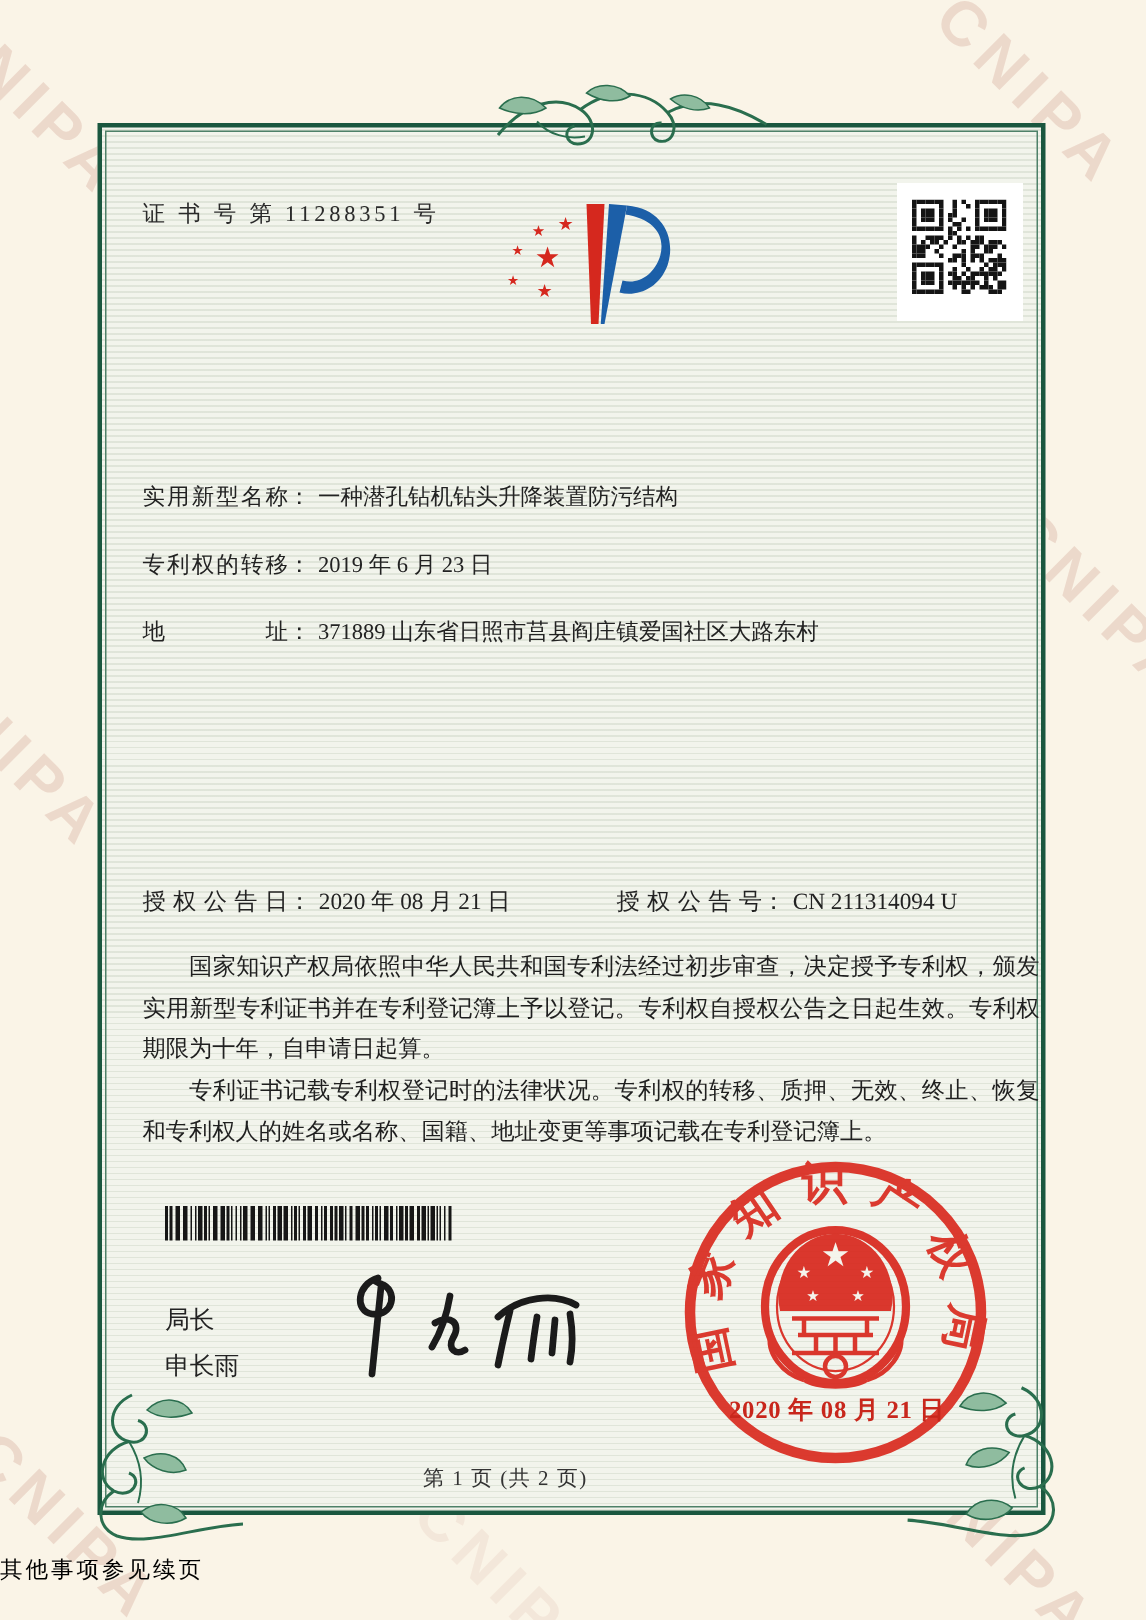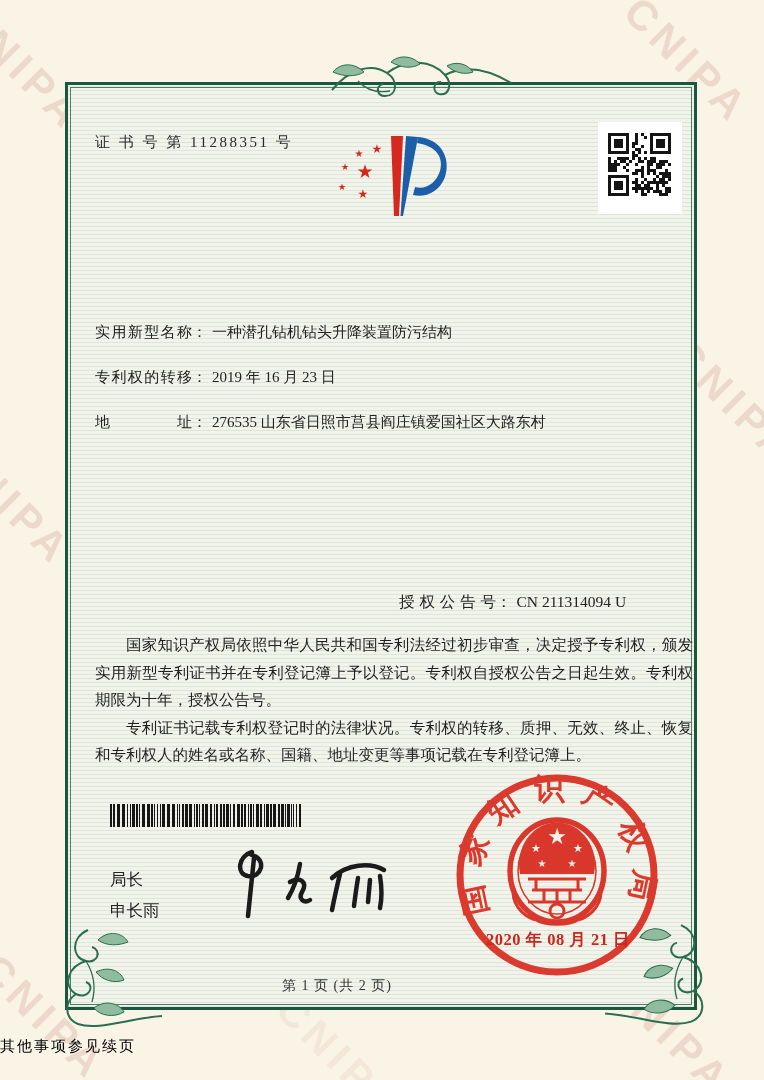--- a/index.html
+++ b/index.html
@@ -27,21 +27,21 @@
 
   .title{position:absolute;left:65px;top:234px;width:632px;text-align:center;
          font-size:39px;font-weight:700;letter-spacing:9px;color:#141414;white-space:nowrap;}
 
   .fields{position:absolute;left:95px;top:323px;display:flex;flex-direction:column;gap:27px;
           font-size:15px;line-height:18px;color:#222;}
   .flabel{display:inline-block;width:97px;text-align:justify;text-align-last:justify;}
   .fvalue{margin-left:5px;}
 
   .grant-row{position:absolute;left:95px;top:593px;width:600px;font-size:15.5px;line-height:18px;color:#222;}
-  .grant2{position:absolute;left:304px;top:0;}
+  .grant2{position:absolute;left:316px;top:0;}
 
   .body-text{position:absolute;left:95px;top:631px;width:598px;font-size:15.5px;
              line-height:27.5px;color:#1f1f1f;text-align:justify;}
   .body-text p{margin:0;text-indent:2em;}
 
   .barcode{position:absolute;left:110px;top:804px;height:23px;display:flex;align-items:stretch;}
   .barcode .bar{background:#161616;height:100%;}
 
   .director{position:absolute;left:110px;top:864px;font-size:16.5px;line-height:31px;color:#232323;}
 
@@ -371,35 +371,38 @@
         </g>
       </svg>
   </div>
 
 
   <div class="fields">
     <div class="field-row">
       <span class="flabel">实用新型名称</span><span>：</span><span class="fvalue">一种潜孔钻机钻头升降装置防污结构</span>
     </div>
     <div class="field-row">
-      <span class="flabel">专利权的转移</span><span>：</span><span class="fvalue">2019 年 16 月 23 日</span>
+      <span class="flabel">专利权的转移</span><span>：</span><span class="fvalue">2019 年 6 月 23 日</span>
     </div>
     <div class="field-row">
-      <span class="flabel">地址</span><span>：</span><span class="fvalue">276535 山东省日照市莒县阎庄镇爱国社区大路东村</span>
+      <span class="flabel">地址</span><span>：</span><span class="fvalue">371889 山东省日照市莒县阎庄镇爱国社区大路东村</span>
     </div>
   </div>
 
   <div class="grant-row">
+    <span>
+      <span class="flabel">授权公告日</span><span>：</span><span class="fvalue">2020 年 08 月 21 日</span>
+    </span>
     <span class="grant2">
       <span class="flabel">授权公告号</span><span>：</span><span class="fvalue">CN 211314094 U</span>
     </span>
   </div>
 
   <div class="body-text">
-    <p>国家知识产权局依照中华人民共和国专利法经过初步审查，决定授予专利权，颁发实用新型专利证书并在专利登记簿上予以登记。专利权自授权公告之日起生效。专利权期限为十年，授权公告号。</p>
+    <p>国家知识产权局依照中华人民共和国专利法经过初步审查，决定授予专利权，颁发实用新型专利证书并在专利登记簿上予以登记。专利权自授权公告之日起生效。专利权期限为十年，自申请日起算。</p>
     <p>专利证书记载专利权登记时的法律状况。专利权的转移、质押、无效、终止、恢复和专利权人的姓名或名称、国籍、地址变更等事项记载在专利登记簿上。</p>
   </div>
 
   <div class="barcode" id="barcode">
       <div class="bar" style="width: 2px; margin-right: 1px;"></div>
       <div class="bar" style="width: 2px; margin-right: 2px;"></div>
       <div class="bar" style="width: 3px; margin-right: 2px;"></div>
       <div class="bar" style="width: 3px; margin-right: 2px;"></div>
       <div class="bar" style="width: 1px; margin-right: 2px;"></div>
       <div class="bar" style="width: 1px; margin-right: 1px;"></div>

